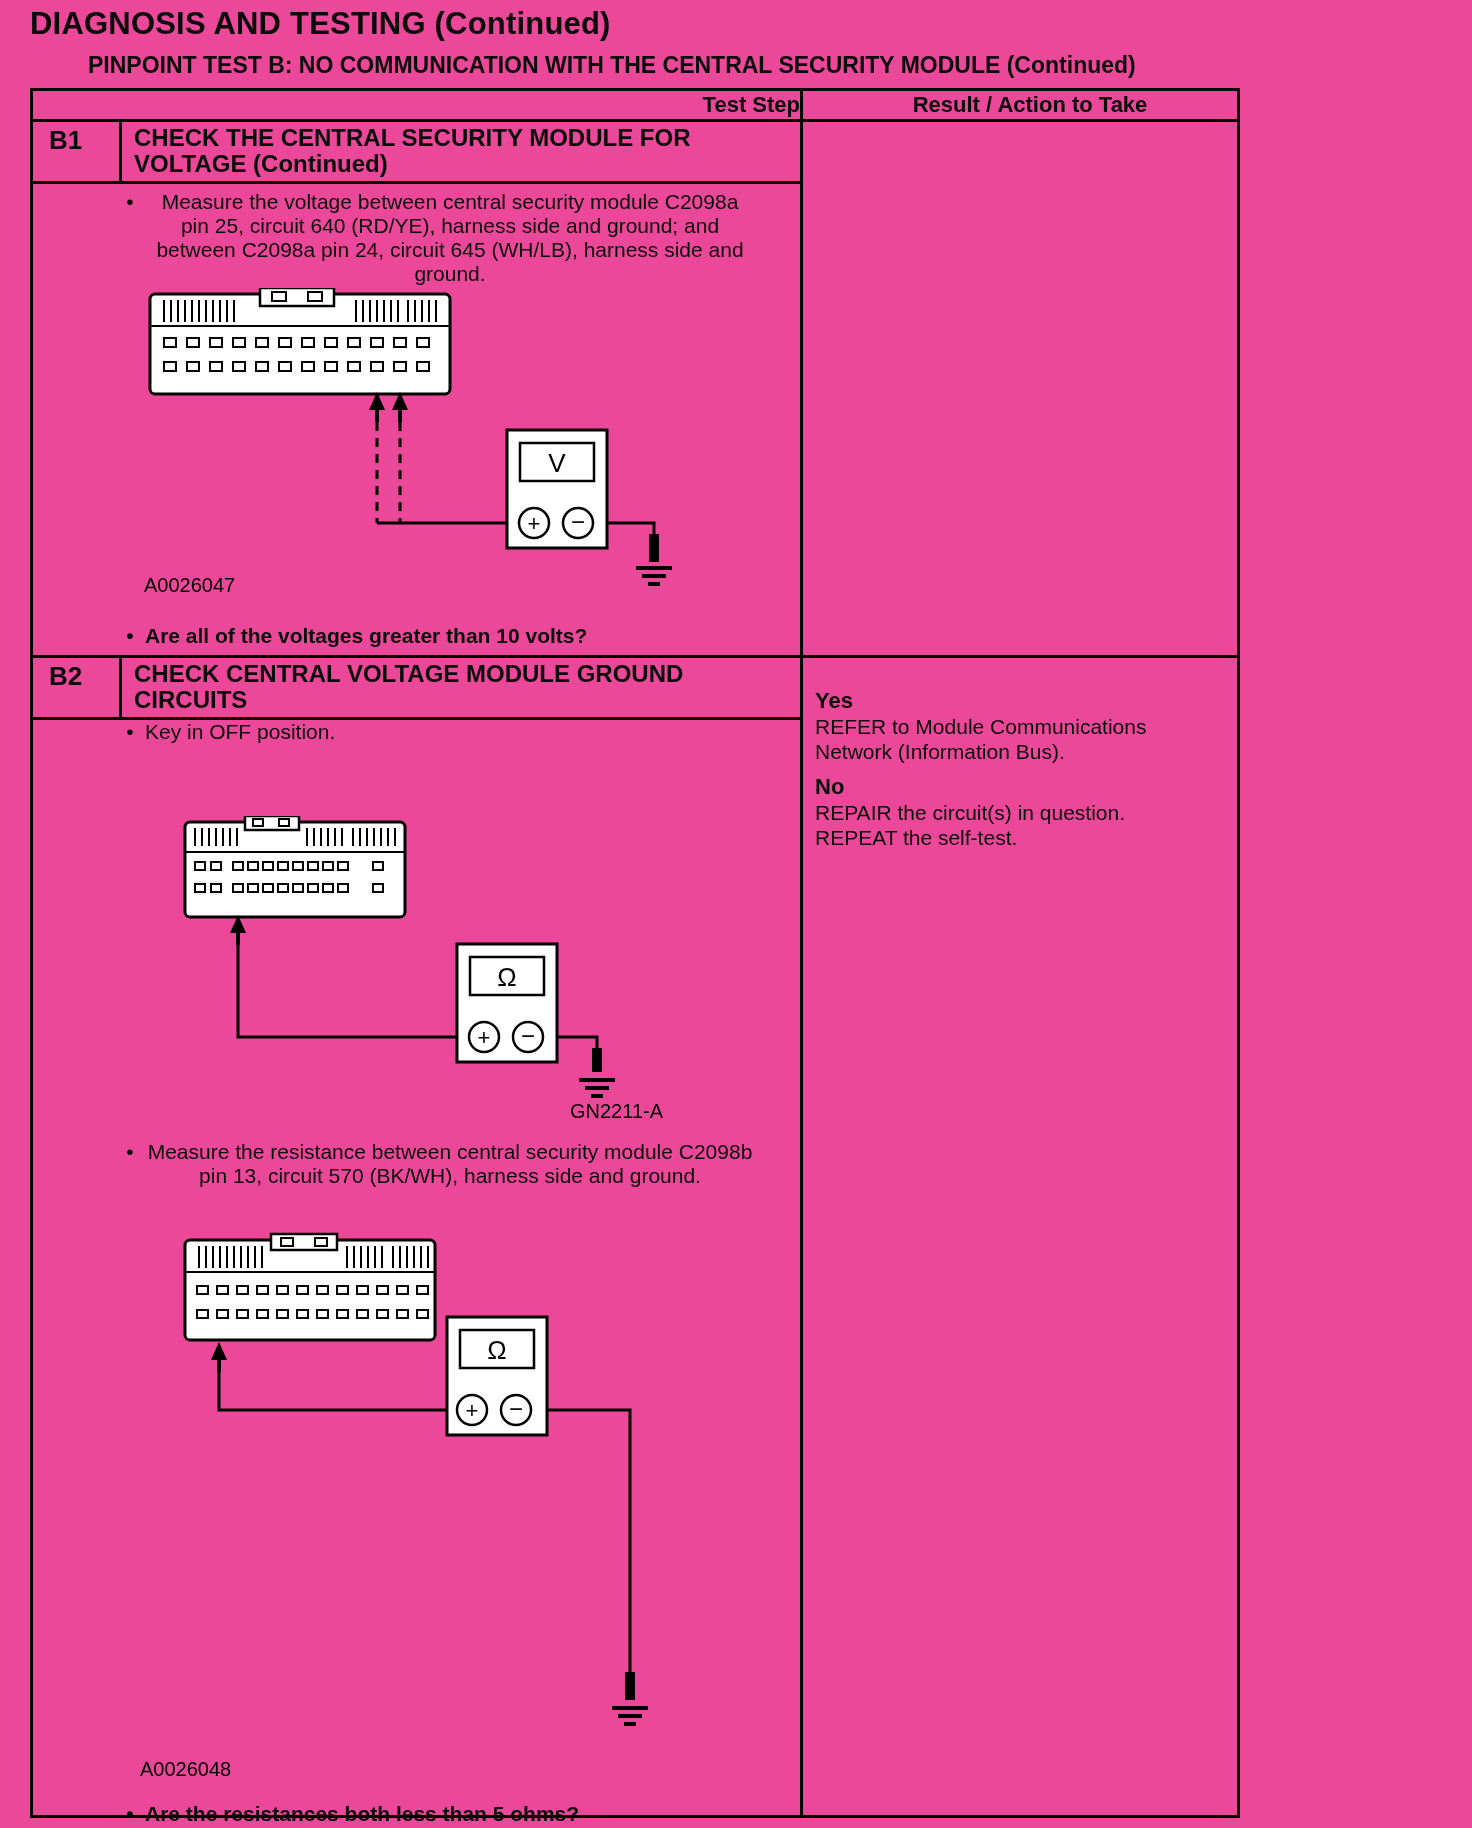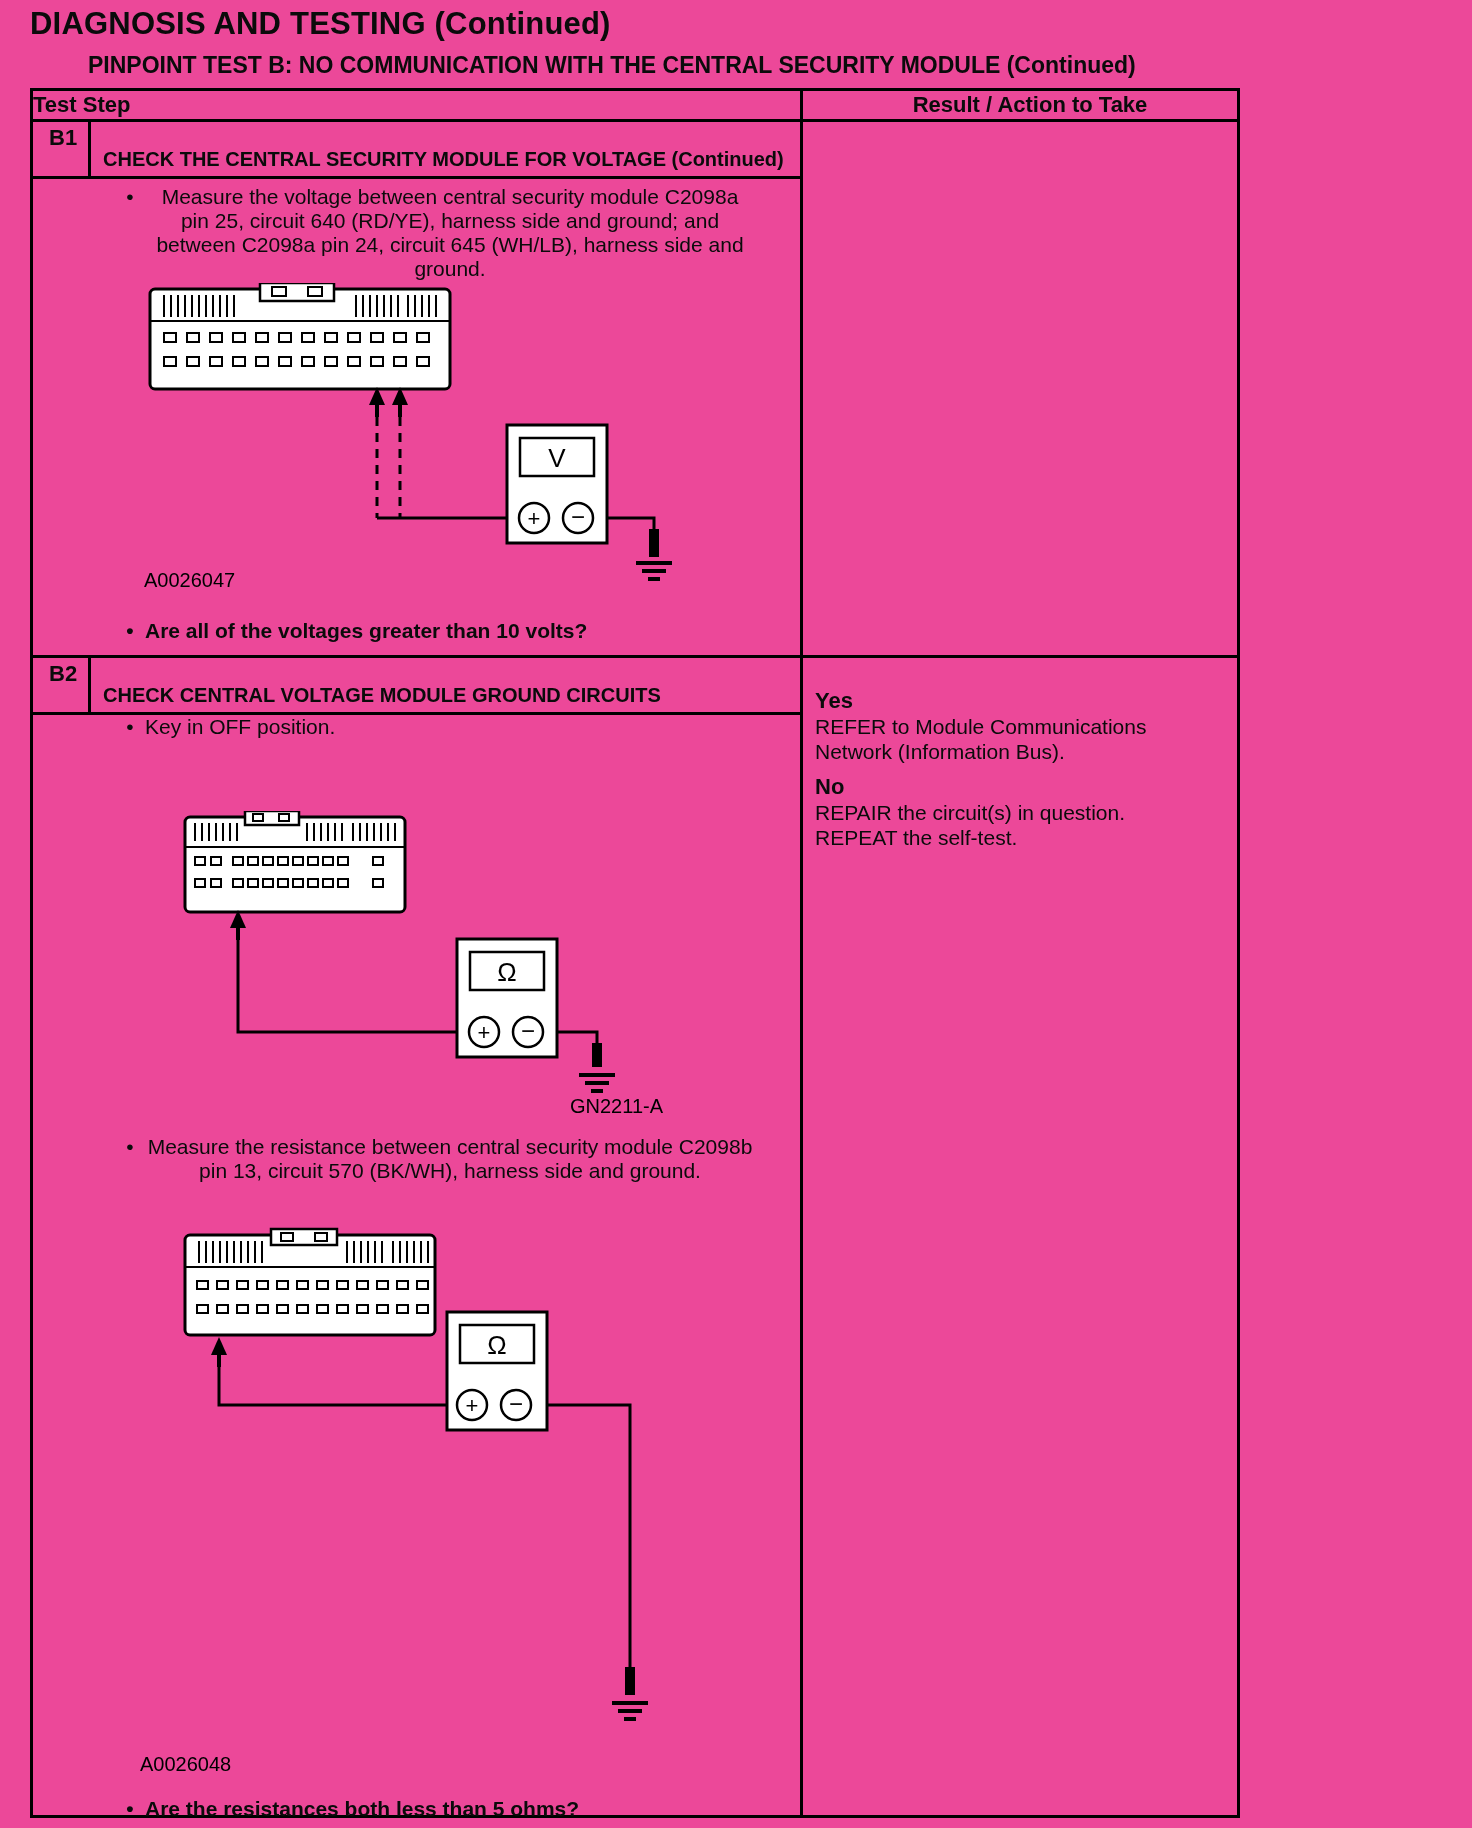--- a/index.html
+++ b/index.html
@@ -9,33 +9,33 @@
     font-family:"Liberation Sans", sans-serif; color:#0b0b0b; overflow:hidden;
   }
   .h1 { position:absolute; left:30px; top:6px; font-size:31px; font-weight:bold; letter-spacing:.2px; }
   .h2 { position:absolute; left:88px; top:52px; font-size:23px; font-weight:bold; }
 
   .pp-table {
     position:absolute; left:30px; top:88px; width:1210px; height:1730px;
     border:3px solid #000; display:flex; flex-direction:column;
   }
   .header-row { display:flex; height:31px; border-bottom:3px solid #000; flex:none; }
-  .hd-left  { width:770px; border-right:3px solid #000; text-align:left; font-weight:bold; font-size:22px; line-height:28px; }
+  .hd-left  { width:770px; border-right:3px solid #000; text-align:right; font-weight:bold; font-size:22px; line-height:28px; }
   .hd-right { flex:1; text-align:center; font-weight:bold; font-size:22px; line-height:28px;padding-left:20px; }
 
   .step-row { display:flex; }
   .step-row.b1 { height:536px; border-bottom:3px solid #000; flex:none; }
   .step-row.b2 { flex:1; }
 
   .left  { width:770px; border-right:3px solid #000; display:flex; flex-direction:column; }
   .right { flex:1; }
 
   .title-bar { display:flex; border-bottom:3px solid #000; flex:none; }
-  .step-id   { width:58px; border-right:3px solid #000; font-weight:bold; font-size:22px; padding:3px 0 3px 16px; }
-  .step-title{ flex:1; font-weight:bold; font-size:20px; line-height:26px; padding:3px 10px 4px 12px;margin-top:21px; }
+  .step-id   { width:89px; border-right:3px solid #000; font-weight:bold; font-size:26px; padding:3px 0 3px 16px; }
+  .step-title{ flex:1; font-weight:bold; font-size:24px; line-height:26px; padding:3px 10px 4px 12px; }
 
   .body { position:relative; flex:1; }
 
   .bullet { position:absolute; left:82px; width:640px; display:flex; font-size:21px; line-height:24px;text-align:center; }
   .bullet::before { content:"•"; flex:none; width:30px; font-size:21px; }
   .bullet.q { font-weight:bold; }
 
   .fig { position:absolute; }
   .fig text { font-family:"Liberation Sans", sans-serif; fill:#000; }
 

